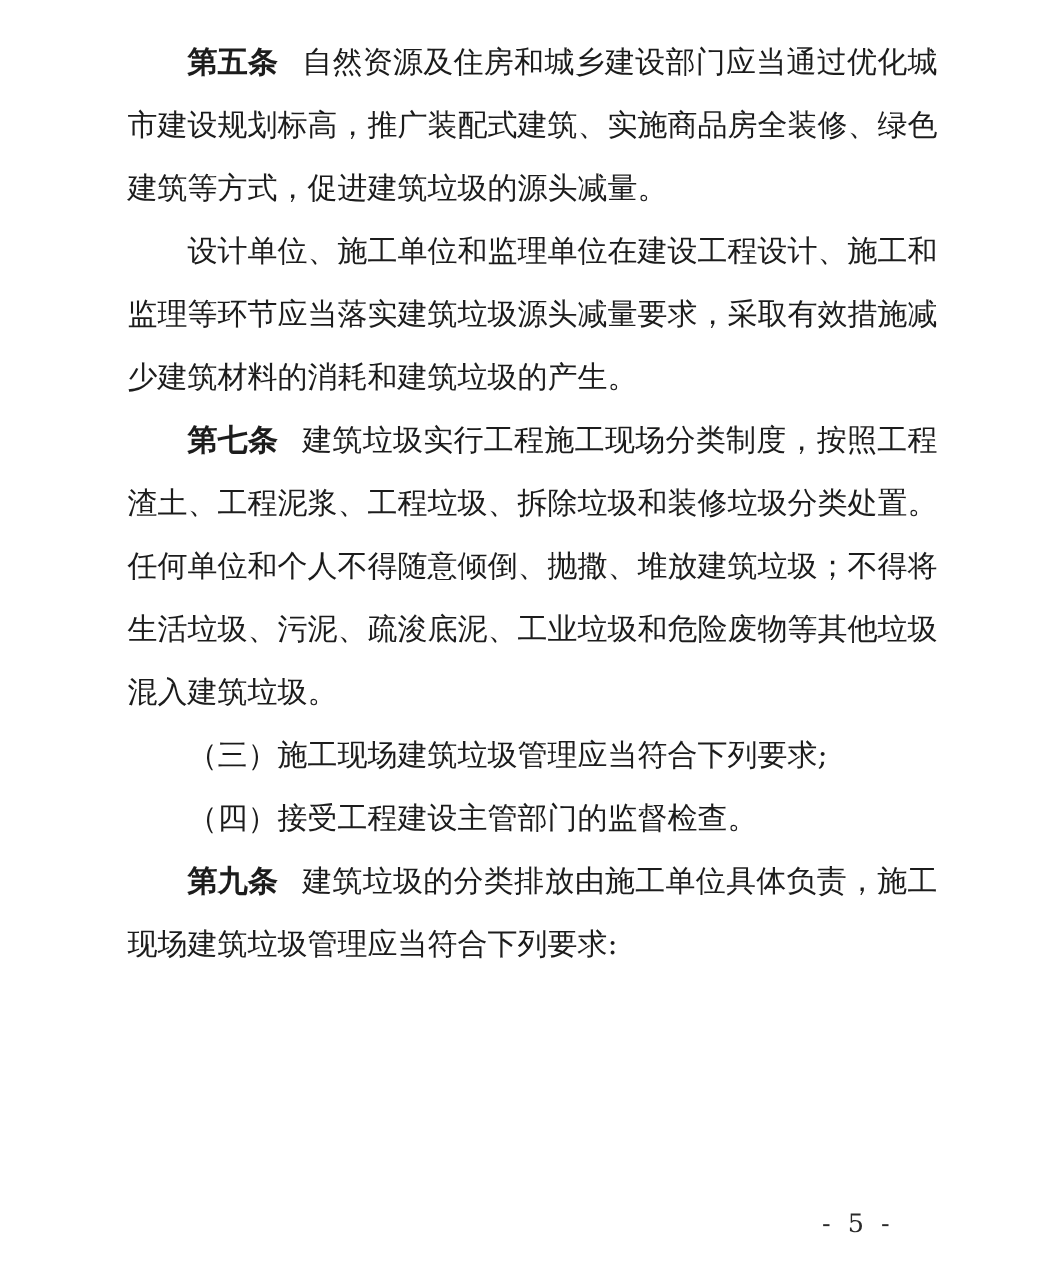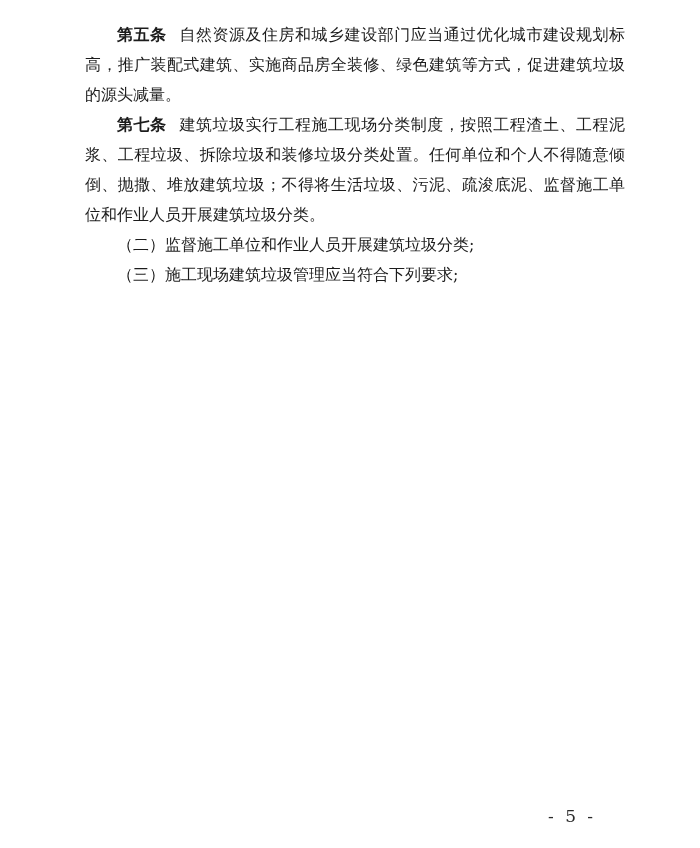--- a/index.html
+++ b/index.html
@@ -14,22 +14,22 @@
     background: #ffffff;
     overflow: hidden;
     font-family: "DejaVu Serif", "Liberation Serif", serif;
     color: #1c1c1c;
   }
   .content {
     position: absolute;
     left: 85px;
     top: 20px;
     width: 540px;
-    font-size: 16px;
-    line-height: 30px;
+    font-size: 20px;
+    line-height: 42px;
     text-align: justify;
     text-justify: inter-character;
   }
   .para {
     margin: 0;
     text-indent: 2em;
   }
   .head {
     font-weight: 700;
     font-family: "DejaVu Sans", "Liberation Sans", sans-serif;
@@ -46,18 +46,20 @@
     text-align: left;
     font-family: "DejaVu Serif", "Liberation Serif", serif;
   }
 </style>
 </head>
 <body>
 
 <div class="page">
   <div class="content">
       <p class="para"><b class="head">第五条</b><span>自然资源及住房和城乡建设部门应当通过优化城市建设规划标高，推广装配式建筑、实施商品房全装修、绿色建筑等方式，促进建筑垃圾的源头减量。</span></p>
-      <p class="para"><b class="head">第七条</b><span>建筑垃圾实行工程施工现场分类制度，按照工程渣土、工程泥浆、工程垃圾、拆除垃圾和装修垃圾分类处置。任何单位和个人不得随意倾倒、抛撒、堆放建筑垃圾；不得将生活垃圾、污泥、疏浚底泥、监督施工单位和作业人员开展建筑垃圾分类。</span></p>
-      <p class="para"><span>（二）监督施工单位和作业人员开展建筑垃圾分类;</span></p>
+      <p class="para"><span>设计单位、施工单位和监理单位在建设工程设计、施工和监理等环节应当落实建筑垃圾源头减量要求，采取有效措施减少建筑材料的消耗和建筑垃圾的产生。</span></p>
+      <p class="para"><b class="head">第七条</b><span>建筑垃圾实行工程施工现场分类制度，按照工程渣土、工程泥浆、工程垃圾、拆除垃圾和装修垃圾分类处置。任何单位和个人不得随意倾倒、抛撒、堆放建筑垃圾；不得将生活垃圾、污泥、疏浚底泥、工业垃圾和危险废物等其他垃圾混入建筑垃圾。</span></p>
       <p class="para"><span>（三）施工现场建筑垃圾管理应当符合下列要求;</span></p>
+      <p class="para"><span>（四）接受工程建设主管部门的监督检查。</span></p>
+      <p class="para"><b class="head">第九条</b><span>建筑垃圾的分类排放由施工单位具体负责，施工现场建筑垃圾管理应当符合下列要求:</span></p>
     </div>
   <div class="page-number">- 5 -</div>
 </div>
 
 </body></html>

